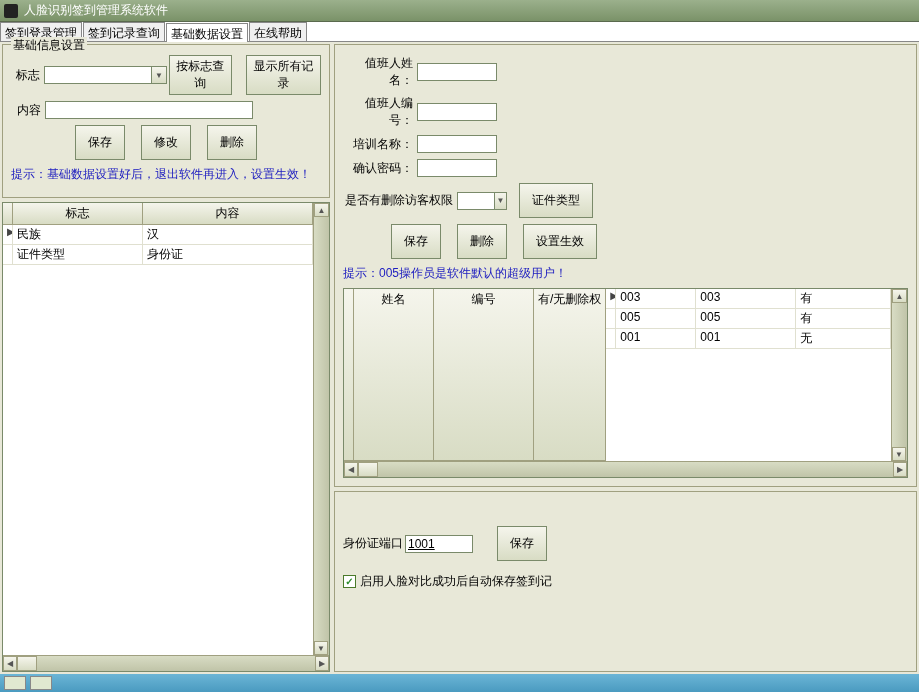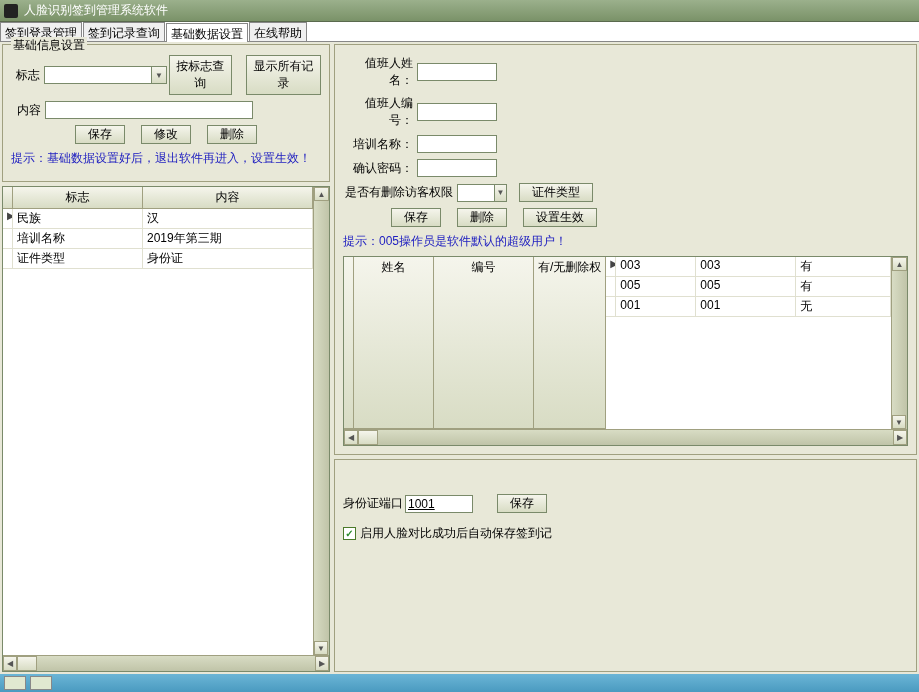--- a/index.html
+++ b/index.html
@@ -91,21 +91,21 @@
   border: 1px solid #7a8a6a;
   background: #fff;
   height: 18px;
   padding: 0 2px;
   font-size: 12px;
   text-decoration: underline;
 }
 .btn {
   border: 1px solid #7a8a6a;
   background: linear-gradient(#f5f5ec, #d8dcc4);
-  padding: 0 12px;
+  padding: 8px 12px;
   cursor: pointer;
   font-size: 12px;
   min-width: 50px;
   text-align: center;
 }
 .btn-row { display: flex; gap: 16px; justify-content: center; margin: 4px 0; }
 .hint { color: #2020c0; margin: 6px 0; }
 
 .grid-wrap {
   border: 1px solid #7a8a6a;
@@ -259,25 +259,20 @@
           <div class="grid-hdr">
             <div class="hcell row-ind"></div>
             <div class="hcell" style="width:130px;">标志</div>
             <div class="hcell" style="flex:1;">内容</div>
           </div>
           <div class="grid-body">
             <div class="grow">
               <div class="gcell row-ind">▶</div>
               <div class="gcell" style="width:130px;">民族</div>
               <div class="gcell" style="flex:1;">汉</div>
-            </div>
-            <div class="grow">
-              <div class="gcell row-ind"></div>
-              <div class="gcell" style="width:130px;">培训名称</div>
-              <div class="gcell" style="flex:1;">2019年第三期</div>
             </div>
             <div class="grow">
               <div class="gcell row-ind"></div>
               <div class="gcell" style="width:130px;">证件类型</div>
               <div class="gcell" style="flex:1;">身份证</div>
             </div>
           </div>
         </div>
         <div class="vscroll">
           <div class="sbtn">▲</div>

